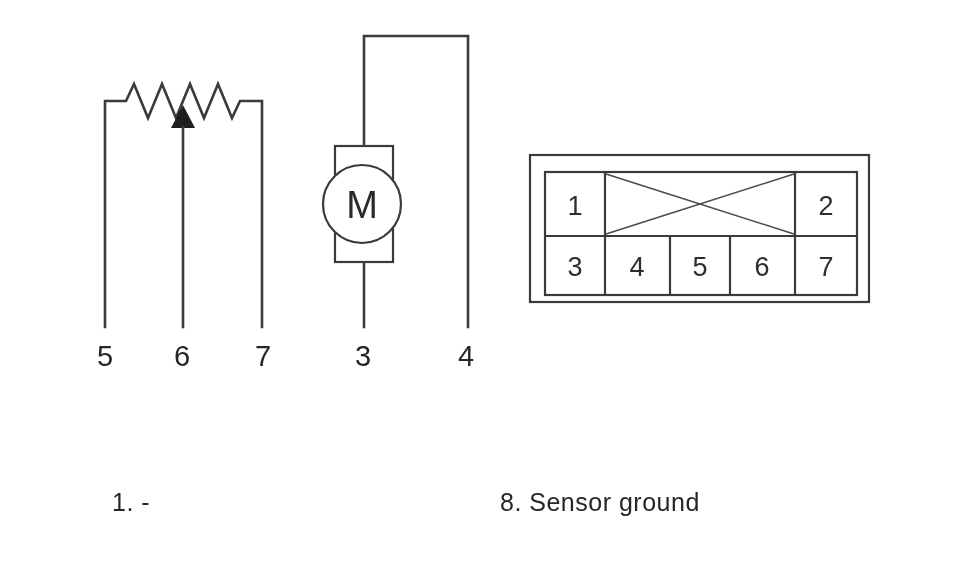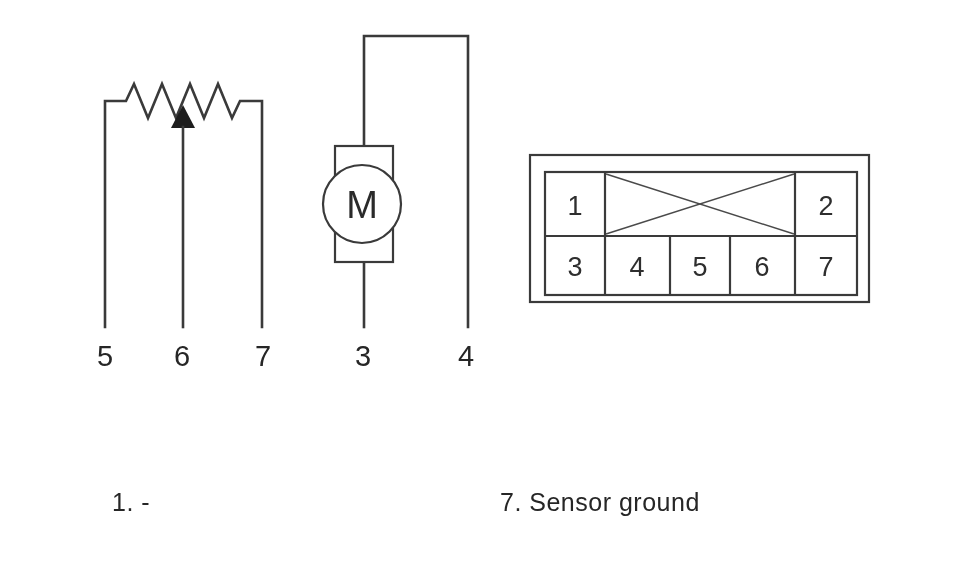--- a/index.html
+++ b/index.html
@@ -122,18 +122,18 @@
     </g>
   </svg>
 
   <div class="legend-col legend-left">
     <div>1. -</div>
     
     
     
   </div>
   <div class="legend-col legend-right">
-    <div>7. Sensor ground</div>
+    <div>8. Sensor ground</div>
     
     
   </div>
 
 </div>
 
 </body></html>

